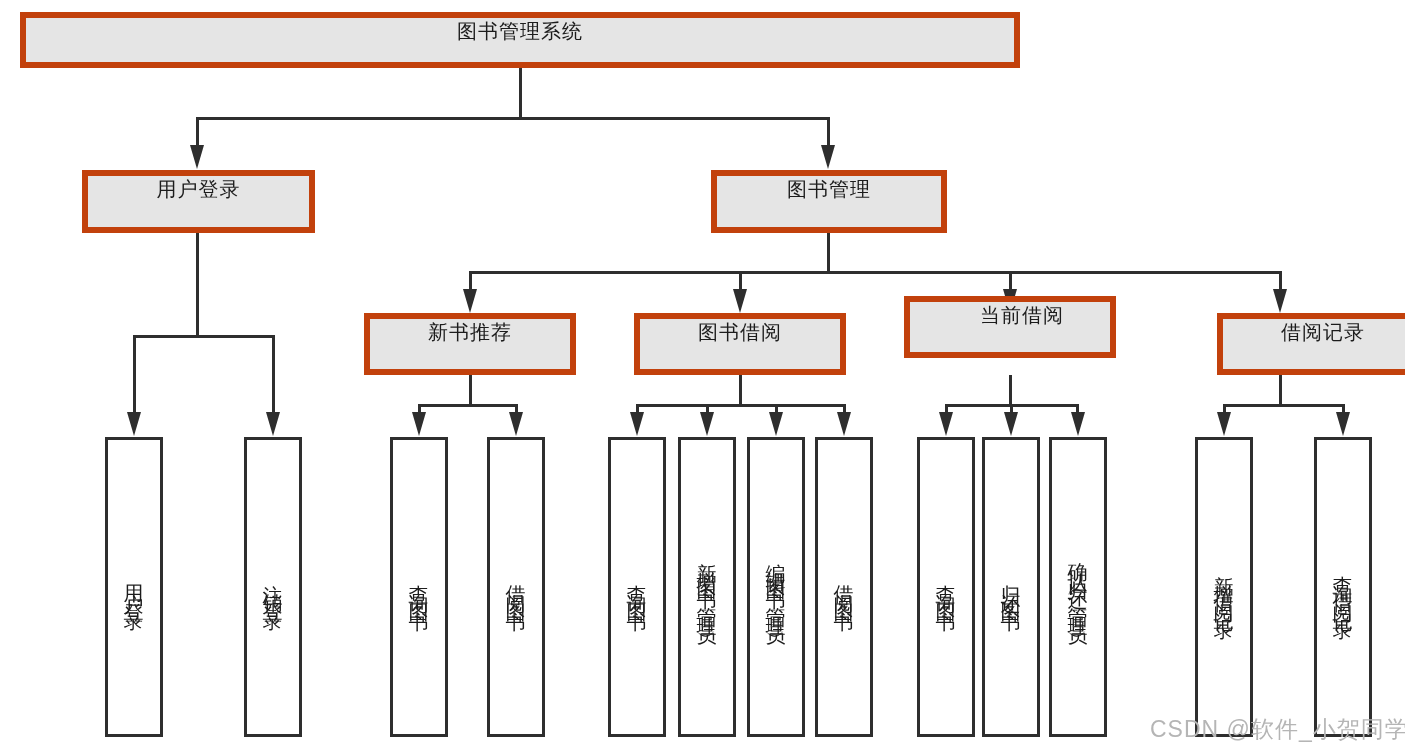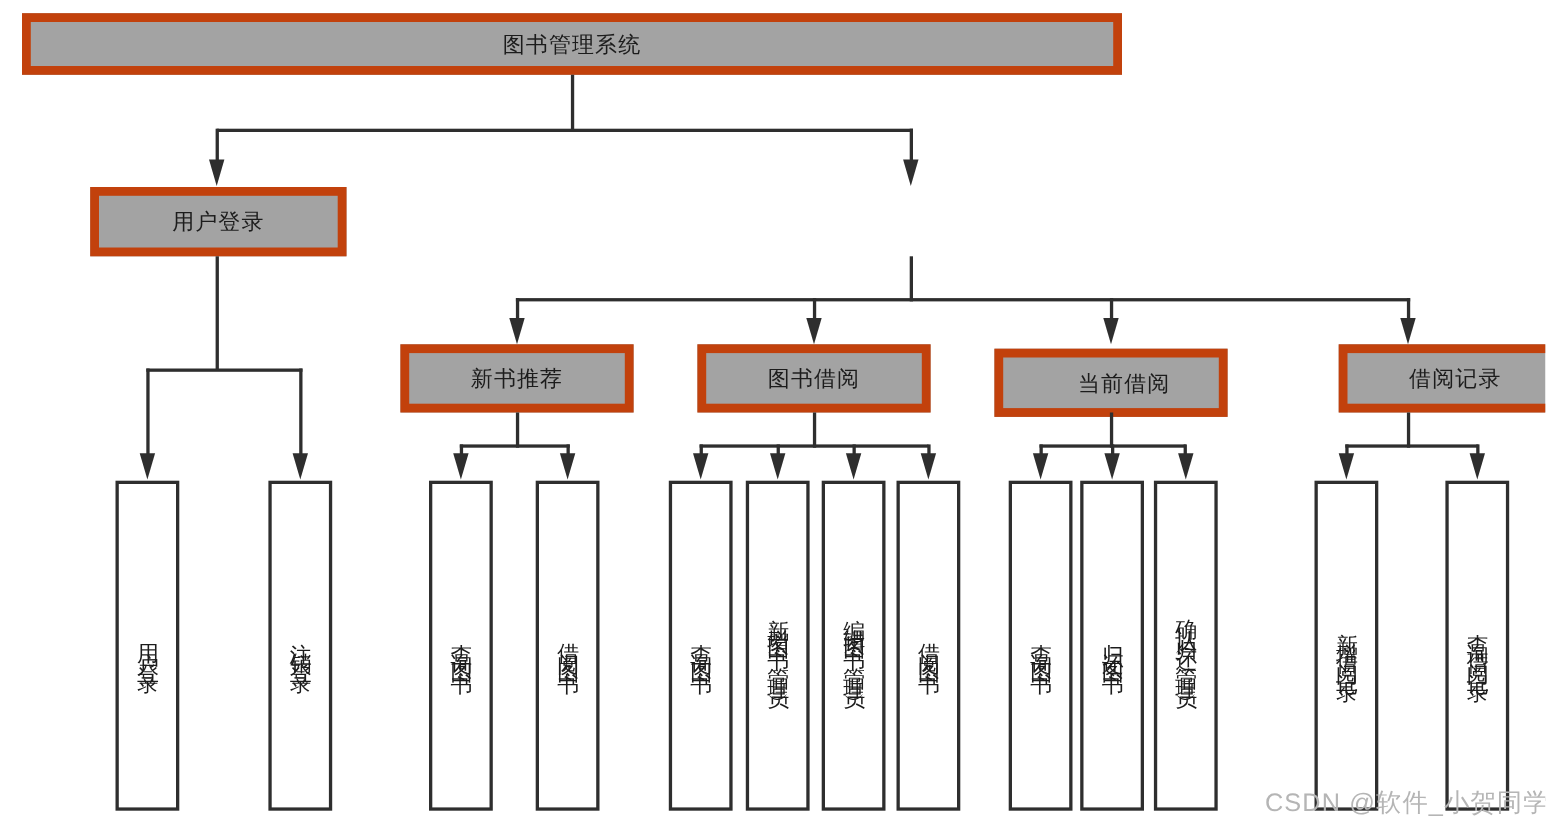--- a/index.html
+++ b/index.html
@@ -1,22 +1,22 @@
 <!DOCTYPE html>
 <html><head>
 <meta charset="utf-8">
 <style>
   * { margin:0; padding:0; box-sizing:border-box; }
   html,body { background:#ffffff; }
   body { font-family:"Liberation Sans","DejaVu Sans",sans-serif; color:#1c1c1c; }
   .stage { position:relative; width:1405px; height:747px; background:#ffffff; overflow:hidden; }
 
   .hbox {
-    position:absolute; border:8px solid #c2410c; background:#a3a3a3;
-    display:flex; align-items:center; justify-content:center;
+    position:absolute; border:6px solid #c2410c; background:#e5e5e5;
+    display:flex; align-items:flex-start; justify-content:center;
     font-size:20px; letter-spacing:1px;
   }
   .vbox {
     position:absolute; border:3px solid #2e2e2e; background:#ffffff;
     display:flex; align-items:center; justify-content:center;
     top:437px; width:58px; height:300px;
   }
   .vtext {
     writing-mode:vertical-rl; text-orientation:mixed;
     font-size:20px; letter-spacing:9px; line-height:1;
@@ -47,20 +47,23 @@
     <div class="hline" style="left:197px; top:117px; width:633px;"></div>
     <div class="vline" style="left:196px; top:117px; height:32px;"></div>
     <div class="arrowhead" style="left:190px; top:145px;"></div>
     <div class="vline" style="left:827px; top:117px; height:32px;"></div>
     <div class="arrowhead" style="left:821px; top:145px;"></div>
   </div>
 
   <div class="hbox" style="left:82px; top:170px; width:233px; height:63px;">
     <span>用户登录</span>
   </div>
+  <div class="hbox" style="left:711px; top:170px; width:236px; height:63px;">
+    <span>图书管理</span>
+  </div>
 
   <div>
     <div class="vline" style="left:196px; top:233px; height:104px;"></div>
     <div class="hline" style="left:133px; top:335px; width:142px;"></div>
     <div class="vline" style="left:133px; top:335px; height:80px;"></div>
     <div class="arrowhead" style="left:127px; top:412px;"></div>
     <div class="vline" style="left:272px; top:335px; height:80px;"></div>
     <div class="arrowhead" style="left:266px; top:412px;"></div>
   </div>
 
@@ -76,21 +79,21 @@
     <div class="vline" style="left:1279px; top:271px; height:22px;"></div>
     <div class="arrowhead" style="left:1273px; top:289px;"></div>
   </div>
 
   <div class="hbox" style="left:364px; top:313px; width:212px; height:62px;">
     <span>新书推荐</span>
   </div>
   <div class="hbox" style="left:634px; top:313px; width:212px; height:62px;">
     <span>图书借阅</span>
   </div>
-  <div class="hbox" style="left:904px; top:317px; width:212px; height:62px;padding-left:24px;">
+  <div class="hbox" style="left:904px; top:296px; width:212px; height:62px;padding-left:24px;">
     <span>当前借阅</span>
   </div>
   <div class="hbox" style="left:1217px; top:313px; width:212px; height:62px;">
     <span>借阅记录</span>
   </div>
 
   <div>
     <div class="vline" style="left:469px; top:375px; height:32px;"></div>
     <div class="hline" style="left:418px; top:404px; width:100px;"></div>
     <div class="vline" style="left:418px; top:404px; height:11px;"></div>

